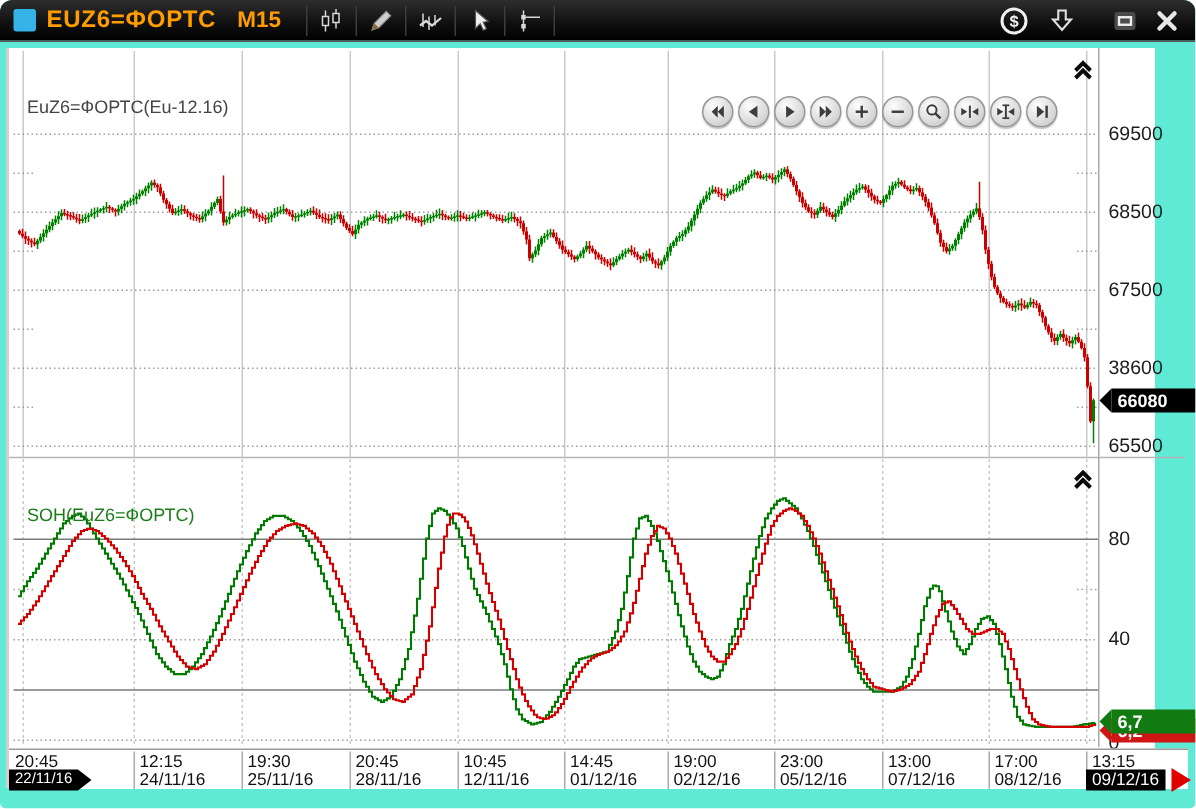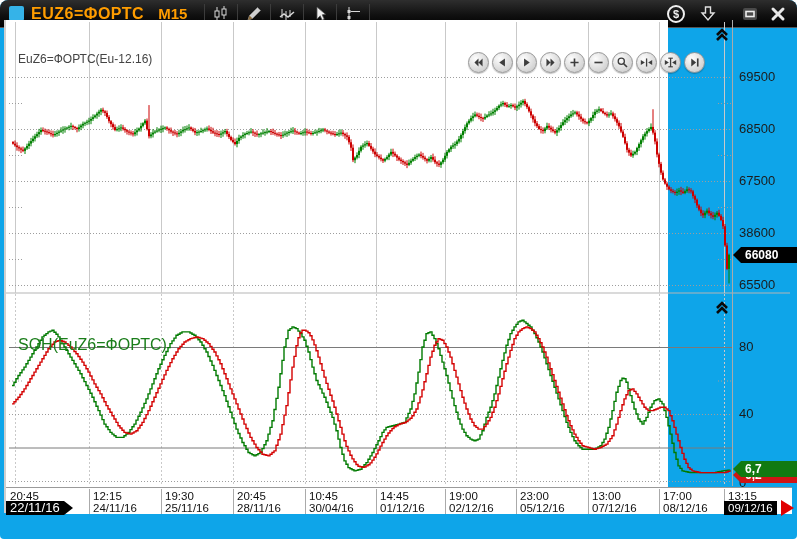--- a/index.html
+++ b/index.html
@@ -1,33 +1,33 @@
 <!DOCTYPE html>
 <html><head>
 <meta charset="utf-8">
 <style>
   html,body{margin:0;padding:0;background:#ffffff;font-family:"Liberation Sans",sans-serif;}
-  #stage{position:relative;width:797px;height:539px;background:#0ea5e9;border-radius:8px 8px 4px 4px;overflow:hidden;text-decoration:underline;}
+  #stage{position:relative;width:797px;height:539px;background:#5eead4;border-radius:8px 8px 4px 4px;overflow:hidden;text-decoration:underline;}
   
   #titlebar{position:absolute;left:0;top:0;width:797px;height:28px;
     background:linear-gradient(#2e2e2e,#111 55%,#000);border-bottom:1px solid #555;
     display:flex;align-items:center;box-sizing:border-box;}
   .sym-square{width:15px;height:15px;background:#35b3e8;border-radius:2px;margin:0 7px 0 9px;}
   .tb-symbol{color:#ff9d00;font-size:16px;font-weight:bold;letter-spacing:.5px;}
   .tb-tf{color:#ff9d00;font-size:15px;font-weight:bold;margin-left:14px;}
   #tb-tools{display:flex;align-items:center;margin-left:14px;height:28px;}
   .tb-tool{width:26px;height:22px;display:flex;align-items:center;justify-content:center;cursor:pointer;}
   .tb-sep{width:1px;height:20px;background:#3c3c3c;margin:0 3px;}
   #tb-right{margin-left:auto;display:flex;align-items:center;gap:6px;padding-right:8px;height:28px;}
   .tb-rbtn{width:22px;height:22px;display:flex;align-items:center;justify-content:center;cursor:pointer;}
   
-  #content{position:absolute;left:4px;top:20px;width:664px;height:493px;background:#fff;border-left:2px solid #cfcfcf;box-sizing:border-box;padding-left:48px;}
+  #content{position:absolute;left:4px;top:32px;width:766px;height:493px;background:#fff;border-left:2px solid #cfcfcf;box-sizing:border-box;padding-left:48px;}
   #plot{position:absolute;left:0;top:0;}
   .chart-title{position:absolute;left:12px;top:32px;font-size:12px;color:#444;}
-  .stoch-title{position:absolute;left:12px;top:304px;font-size:16px;color:#1a7d1a;margin-top:12px;}
+  .stoch-title{position:absolute;left:12px;top:304px;font-size:12px;color:#1a7d1a;}
   
   #nav{position:absolute;left:462px;top:32px;display:flex;gap:3px;}
   .navbtn{width:21px;height:21px;border-radius:50%;border:1px solid #969696;box-sizing:border-box;
     background:radial-gradient(circle at 35% 30%,#fdfdfd,#d2d2d2 75%,#bcbcbc);
     display:flex;align-items:center;justify-content:center;cursor:pointer;
     box-shadow:0 1px 1px rgba(0,0,0,.25);}
   .collapse{position:absolute;width:16px;height:14px;cursor:pointer;}
   
   .axlabel{position:absolute;font-size:13px;color:#1c1c1c;}
   .ptag{position:absolute;height:16px;line-height:16px;color:#fff;font-size:12px;font-weight:bold;
@@ -36,21 +36,21 @@
     border-top:8px solid transparent;border-bottom:8px solid transparent;}
   .tag-black{background:#000;}.tag-black::before{border-right:8px solid #000;}
   .tag-green{background:#117a11;}.tag-green::before{border-right:8px solid #117a11;}
   .tag-red{background:#d01515;}.tag-red::before{border-right:8px solid #d01515;}
   
   #taxis{position:absolute;left:0;top:467px;width:786px;height:26px;border-top:1px solid #9a9a9a;background:#fff;}
   .tsep{position:absolute;top:1px;width:1px;height:25px;background:#aaa;}
   .ttime,.tdate{position:absolute;font-size:11.5px;color:#111;white-space:nowrap;}
   .ttime{top:2px;}
   .tdate{top:14px;}
-  .date-tag-start{position:absolute;top:13px;background:#000;color:#fff;font-size:13px;
+  .date-tag-start{position:absolute;top:13px;background:#000;color:#fff;font-size:10px;
     padding:0 4px;height:14px;line-height:14px;}
   .date-tag-start::after{content:"";position:absolute;right:-9px;top:0;width:0;height:0;
     border-top:7px solid transparent;border-bottom:7px solid transparent;border-left:9px solid #000;}
   .date-tag-end{position:absolute;top:13px;background:#000;color:#fff;font-size:11.5px;
     padding:0 4px;height:14px;line-height:14px;}
   .red-arrow{position:absolute;width:0;height:0;border-top:8px solid transparent;
     border-bottom:8px solid transparent;border-left:13px solid #e00000;}
 </style>
 </head>
 <body>
@@ -984,21 +984,21 @@
         <div class="ttime" style="left: 87px;">12:15</div>
         <div class="tdate" style="left: 87px;">24/11/16</div>
         <div class="tsep" style="left: 155px;"></div>
         <div class="ttime" style="left: 159px;">19:30</div>
         <div class="tdate" style="left: 159px;">25/11/16</div>
         <div class="tsep" style="left: 227px;"></div>
         <div class="ttime" style="left: 231px;">20:45</div>
         <div class="tdate" style="left: 231px;">28/11/16</div>
         <div class="tsep" style="left: 299px;"></div>
         <div class="ttime" style="left: 303px;">10:45</div>
-        <div class="tdate" style="left: 303px;">30/04/16</div>
+        <div class="tdate" style="left: 303px;">12/11/16</div>
         <div class="tsep" style="left: 370px;"></div>
         <div class="ttime" style="left: 374px;">14:45</div>
         <div class="tdate" style="left: 374px;">01/12/16</div>
         <div class="tsep" style="left: 439px;"></div>
         <div class="ttime" style="left: 443px;">19:00</div>
         <div class="tdate" style="left: 443px;">02/12/16</div>
         <div class="tsep" style="left: 510px;"></div>
         <div class="ttime" style="left: 514px;">23:00</div>
         <div class="tdate" style="left: 514px;">05/12/16</div>
         <div class="tsep" style="left: 582px;"></div>

